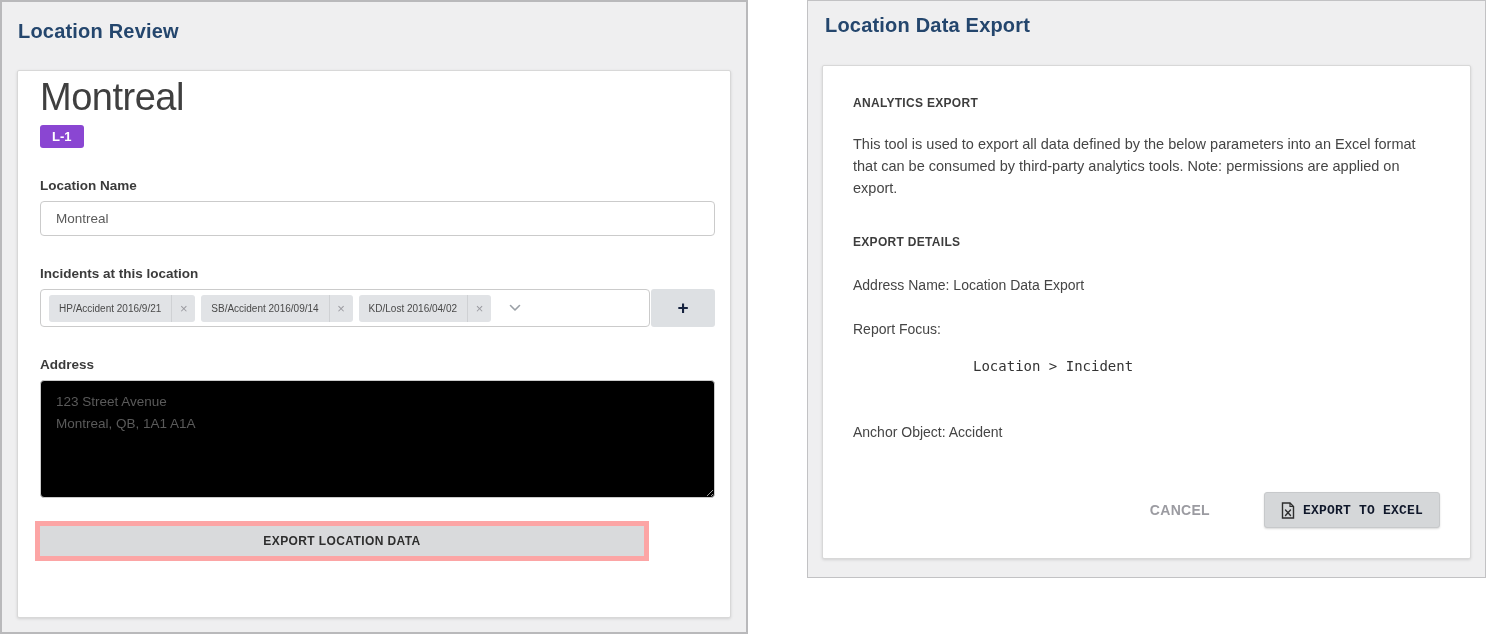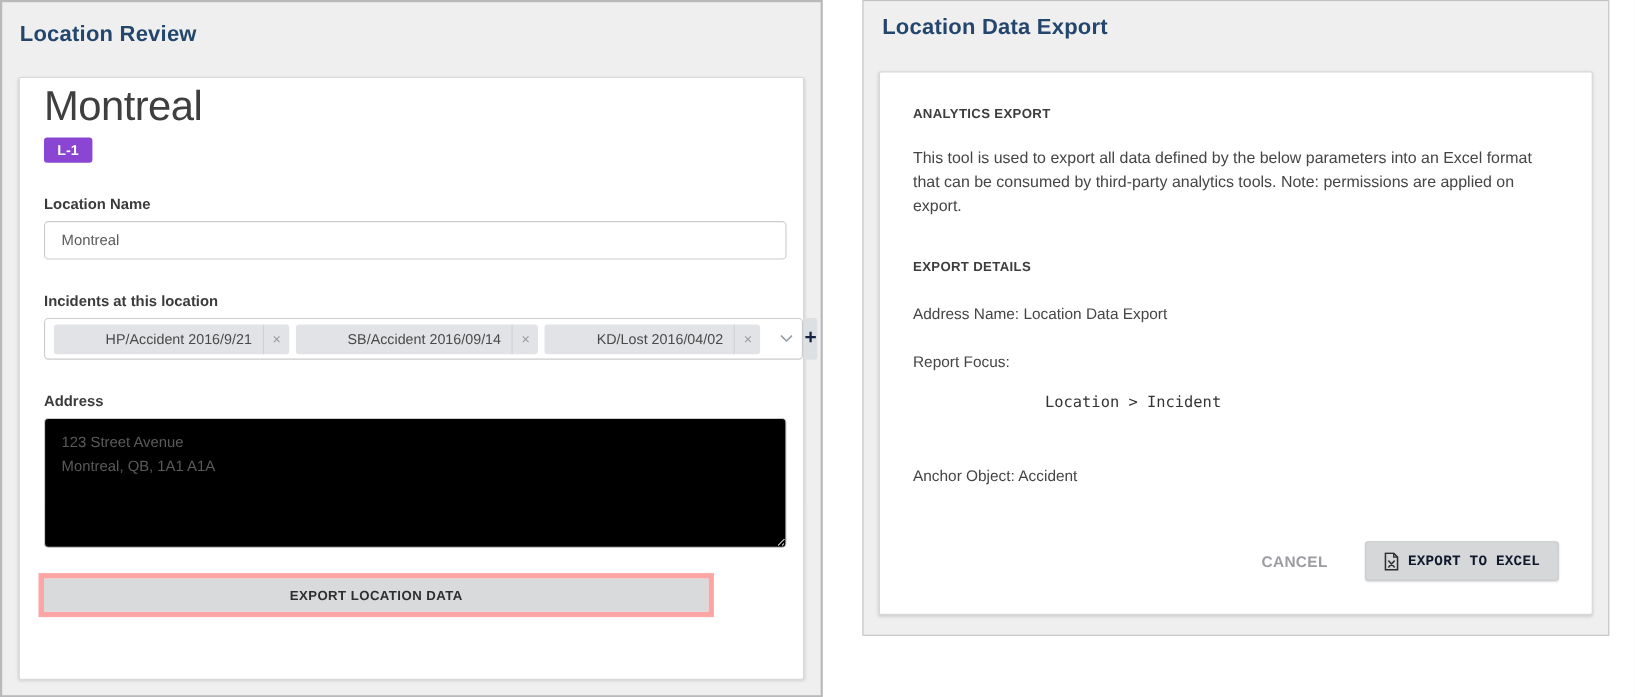--- a/index.html
+++ b/index.html
@@ -5,21 +5,21 @@
   * { box-sizing: border-box; margin: 0; padding: 0; }
   html, body { width: 1486px; height: 634px; background: #ffffff; font-family: "Liberation Sans", sans-serif; }
   body { position: relative; overflow: hidden; }
 
   .panel {
     position: absolute; top: 0;
     background: #efeff0;
     border: 2px solid #b9b9bb;
   }
   .panel-left { left: 0; width: 748px; height: 634px; }
-  .panel-right { left: 784px; width: 679px; height: 578px; border-width: 1px; border-color: #c2c2c4; }
+  .panel-right { left: 807px; width: 679px; height: 578px; border-width: 1px; border-color: #c2c2c4; }
 
   .panel-title {
     font-size: 20px; font-weight: bold; color: #24466d;
     letter-spacing: 0.2px;
   }
   .panel-left .panel-title { margin: 18px 0 0 16px; }
   .panel-right .panel-title { margin: 13px 0 0 17px; }
 
   .card {
     position: absolute;
@@ -56,21 +56,21 @@
   .multi-select {
     flex: 1; background: #fff; border: 1px solid #cbcbcb; border-radius: 4px;
     display: flex; align-items: center; padding: 0 8px;
   }
   .tag {
     display: flex; align-items: stretch; height: 27px; margin-right: 6px;
     background: #e1e3e6; border-radius: 3px; overflow: hidden;
   }
   .tag-label {
     display: flex; align-items: center; padding: 0 10px;
-    font-size: 13px; color: #4a4a4a; white-space: nowrap; margin-left: 37px;
+    font-size: 10px; color: #4a4a4a; white-space: nowrap;
   }
   .tag-remove {
     display: flex; align-items: center; justify-content: center;
     width: 24px; border-left: 1px solid #cfd1d4;
     color: #9a9aa0; font-size: 13px; cursor: pointer;
   }
   .chevron {
     margin-left: 12px; color: #9aa0a6; font-size: 13px;
     display: flex; align-items: center;
   }
@@ -111,21 +111,21 @@
   .d-report-name { margin-top: 28px; }
   .d-report-focus { margin-top: 28px; }
   .d-anchor { margin-top: 50px; }
   .mono-line {
     margin-top: 21px; margin-left: 120px;
     font-family: "DejaVu Sans Mono", monospace;
     font-size: 14px; color: #333333;
   }
   .footer-actions {
     position: absolute; right: 30px; bottom: 30px;
-    display: flex; align-items: center;
+    display: flex; align-items: center; gap: 20px;
   }
   .cancel-btn {
     background: none; border: none; cursor: pointer;
     font-family: "Liberation Sans", sans-serif;
     font-size: 14px; font-weight: bold; color: #9b9ba1; letter-spacing: 0.3px;
     margin-right: 34px;
   }
   .export-excel-btn {
     height: 36px; padding: 0 16px;
     background: #d5d7d9; border: 1px solid #c7c9cb; border-radius: 3px;

